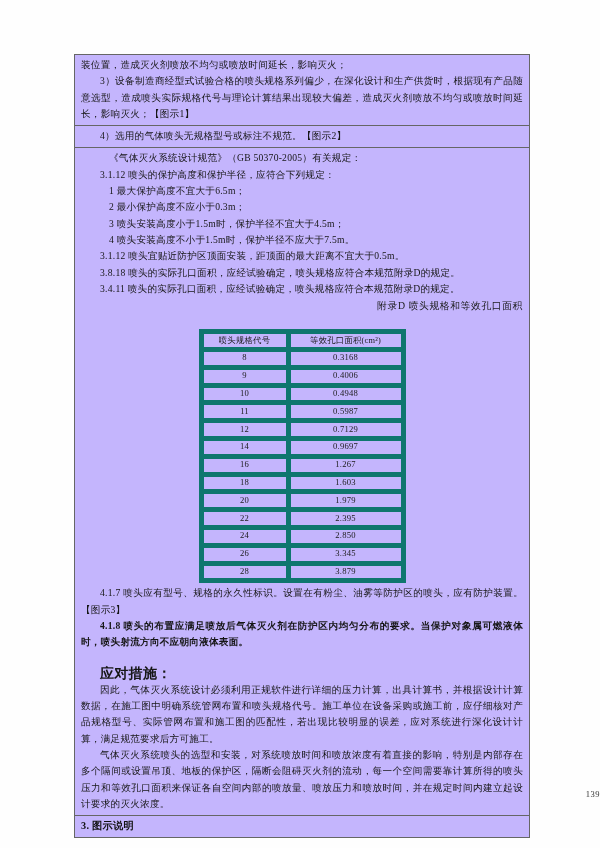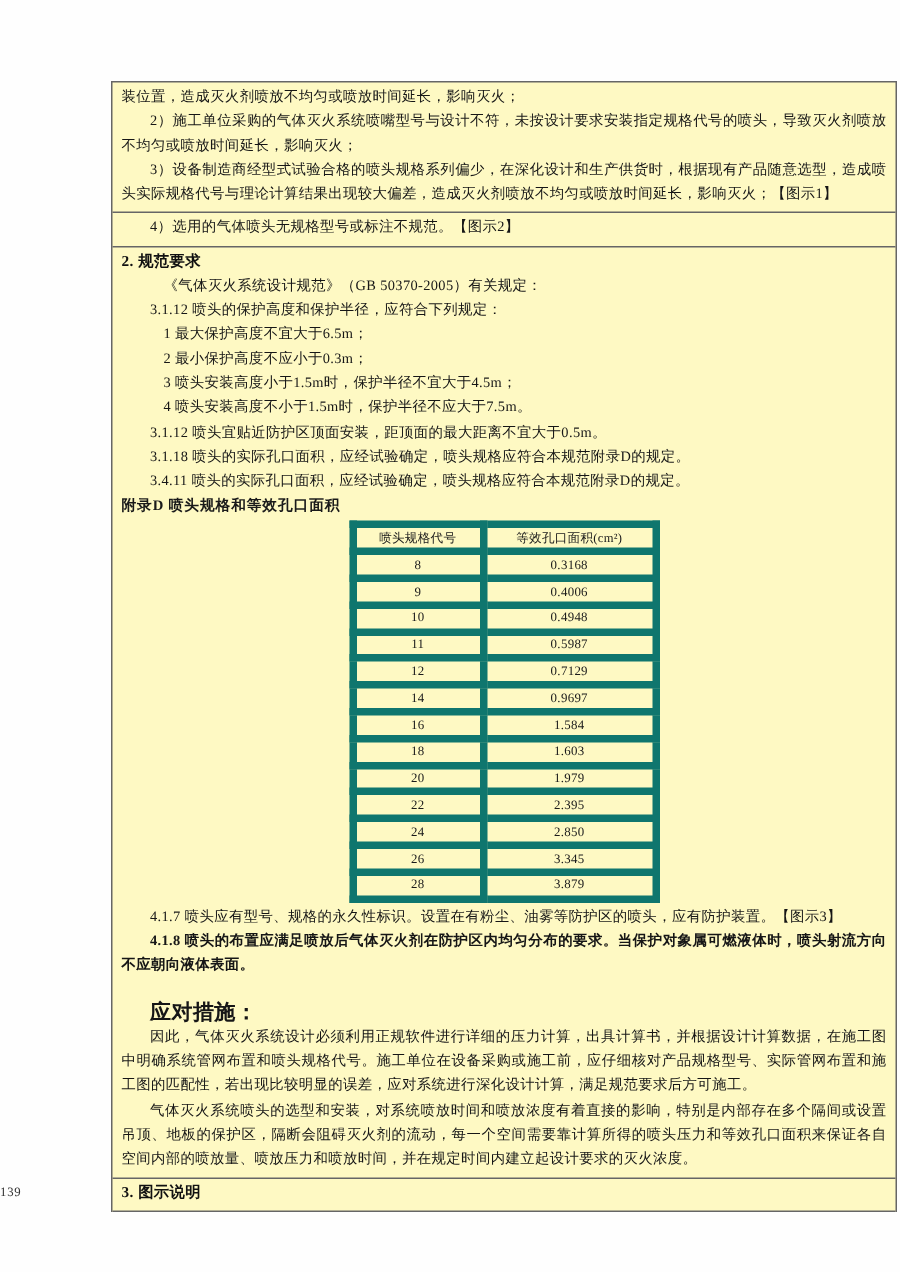--- a/index.html
+++ b/index.html
@@ -19,25 +19,25 @@
     position: absolute;
     left: 0; top: 0;
     width: 600px;
     height: 848px;
     background: #fefefe;
   }
   .outer-frame {
     position: absolute;
     left: 74px;
     top: 54px;
-    width: 524px;
+    width: 456px;
     border: 1px solid #666;
     border-bottom: none;
     box-sizing: border-box;
-    background: #fef9c3;
+    background: #c4b5fd;
   }
   .band {
     border-bottom: 1px solid #666;
     padding: 0;
   }
   .band-inner {
     padding: 2px 6px 3px 6px;
   }
   p {
     margin: 0;
@@ -62,26 +62,26 @@
   }
   .sub-title {
     font-size: 14px;
     font-weight: bold;
     line-height: 16.3px;
     letter-spacing: 0.3px;
     margin: 0;
     padding-left: 19px;
   }
   .tbl-caption {
-    text-align: left;
+    text-align: right;
     font-size: 9.8px;
-    font-weight: bold;
+    font-weight: normal;
     letter-spacing: 0.6px;
     line-height: 16px;
-    margin: 1px 0 1px 0;
+    margin: 1px 0 15px 0;
   }
   table.spec {
     border-collapse: collapse;
     margin: 0 auto 2px auto;
     width: 192px;
     table-layout: fixed;
   }
   table.spec td, table.spec th {
     border: 5px solid #0f766e;
     font-size: 8.6px;
@@ -94,60 +94,58 @@
   }
   table.spec th {
     font-size: 8.4px;
   }
   table.spec .c1 { width: 82px; }
   table.spec .c2 { width: 110px; }
   .blankline { height: 15px; }
   .page-number {
     position: absolute;
     width: 600px;
-    text-align: left;
+    text-align: right;
     top: 789px;
     font-size: 8.5px;
     color: #333;
     letter-spacing: 0.5px;
     font-family: "Liberation Serif", serif;
   }
 </style>
 </head>
 <body>
 
 <div class="page">
 
   <div class="outer-frame">
 
     <div class="band">
       <div class="band-inner">
         <p>装位置，造成灭火剂喷放不均匀或喷放时间延长，影响灭火；</p>
-        <p class="indent2">2）施工单位采购的气体灭火系统喷嘴型号与设计不符，未按设计要求安装指定规格代号的喷头，导致灭火剂喷放不均匀或喷放时间延长，影响灭火；</p>
         <p class="indent2">3）设备制造商经型式试验合格的喷头规格系列偏少，在深化设计和生产供货时，根据现有产品随意选型，造成喷头实际规格代号与理论计算结果出现较大偏差，造成灭火剂喷放不均匀或喷放时间延长，影响灭火；【图示1】</p>
       </div>
     </div>
 
     <div class="band">
       <div class="band-inner">
         <p class="indent2">4）选用的气体喷头无规格型号或标注不规范。【图示2】</p>
       </div>
     </div>
 
     <div class="band">
       <div class="band-inner">
-        <p class="sec-title">2. 规范要求</p>
         <p class="indent-sub2">《气体灭火系统设计规范》（GB 50370-2005）有关规定：</p>
         <p class="indent-sub">3.1.12 喷头的保护高度和保护半径，应符合下列规定：</p>
         <p class="indent-sub2">1 最大保护高度不宜大于6.5m；</p>
         <p class="indent-sub2">2 最小保护高度不应小于0.3m；</p>
         <p class="indent-sub2">3 喷头安装高度小于1.5m时，保护半径不宜大于4.5m；</p>
         <p class="indent-sub2">4 喷头安装高度不小于1.5m时，保护半径不应大于7.5m。</p>
         <p class="indent-sub">3.1.12 喷头宜贴近防护区顶面安装，距顶面的最大距离不宜大于0.5m。</p>
-        <p class="indent-sub">3.1.18 喷头的实际孔口面积，应经试验确定，喷头规格应符合本规范附录D的规定。</p>
+        <p class="indent-sub">3.8.18 喷头的实际孔口面积，应经试验确定，喷头规格应符合本规范附录D的规定。</p>
         <p class="indent-sub">3.4.11 喷头的实际孔口面积，应经试验确定，喷头规格应符合本规范附录D的规定。</p>
 
         <div class="tbl-caption">附录D  喷头规格和等效孔口面积</div>
 
         <table class="spec">
           <thead>
             <tr>
               <th class="c1">喷头规格代号</th>
               <th class="c2">等效孔口面积(cm²)</th>
             </tr>
@@ -172,21 +170,21 @@
             <tr>
                 <td class="c1">12</td>
                 <td class="c2">0.7129</td>
               </tr>
             <tr>
                 <td class="c1">14</td>
                 <td class="c2">0.9697</td>
               </tr>
             <tr>
                 <td class="c1">16</td>
-                <td class="c2">1.584</td>
+                <td class="c2">1.267</td>
               </tr>
             <tr>
                 <td class="c1">18</td>
                 <td class="c2">1.603</td>
               </tr>
             <tr>
                 <td class="c1">20</td>
                 <td class="c2">1.979</td>
               </tr>
             <tr>

